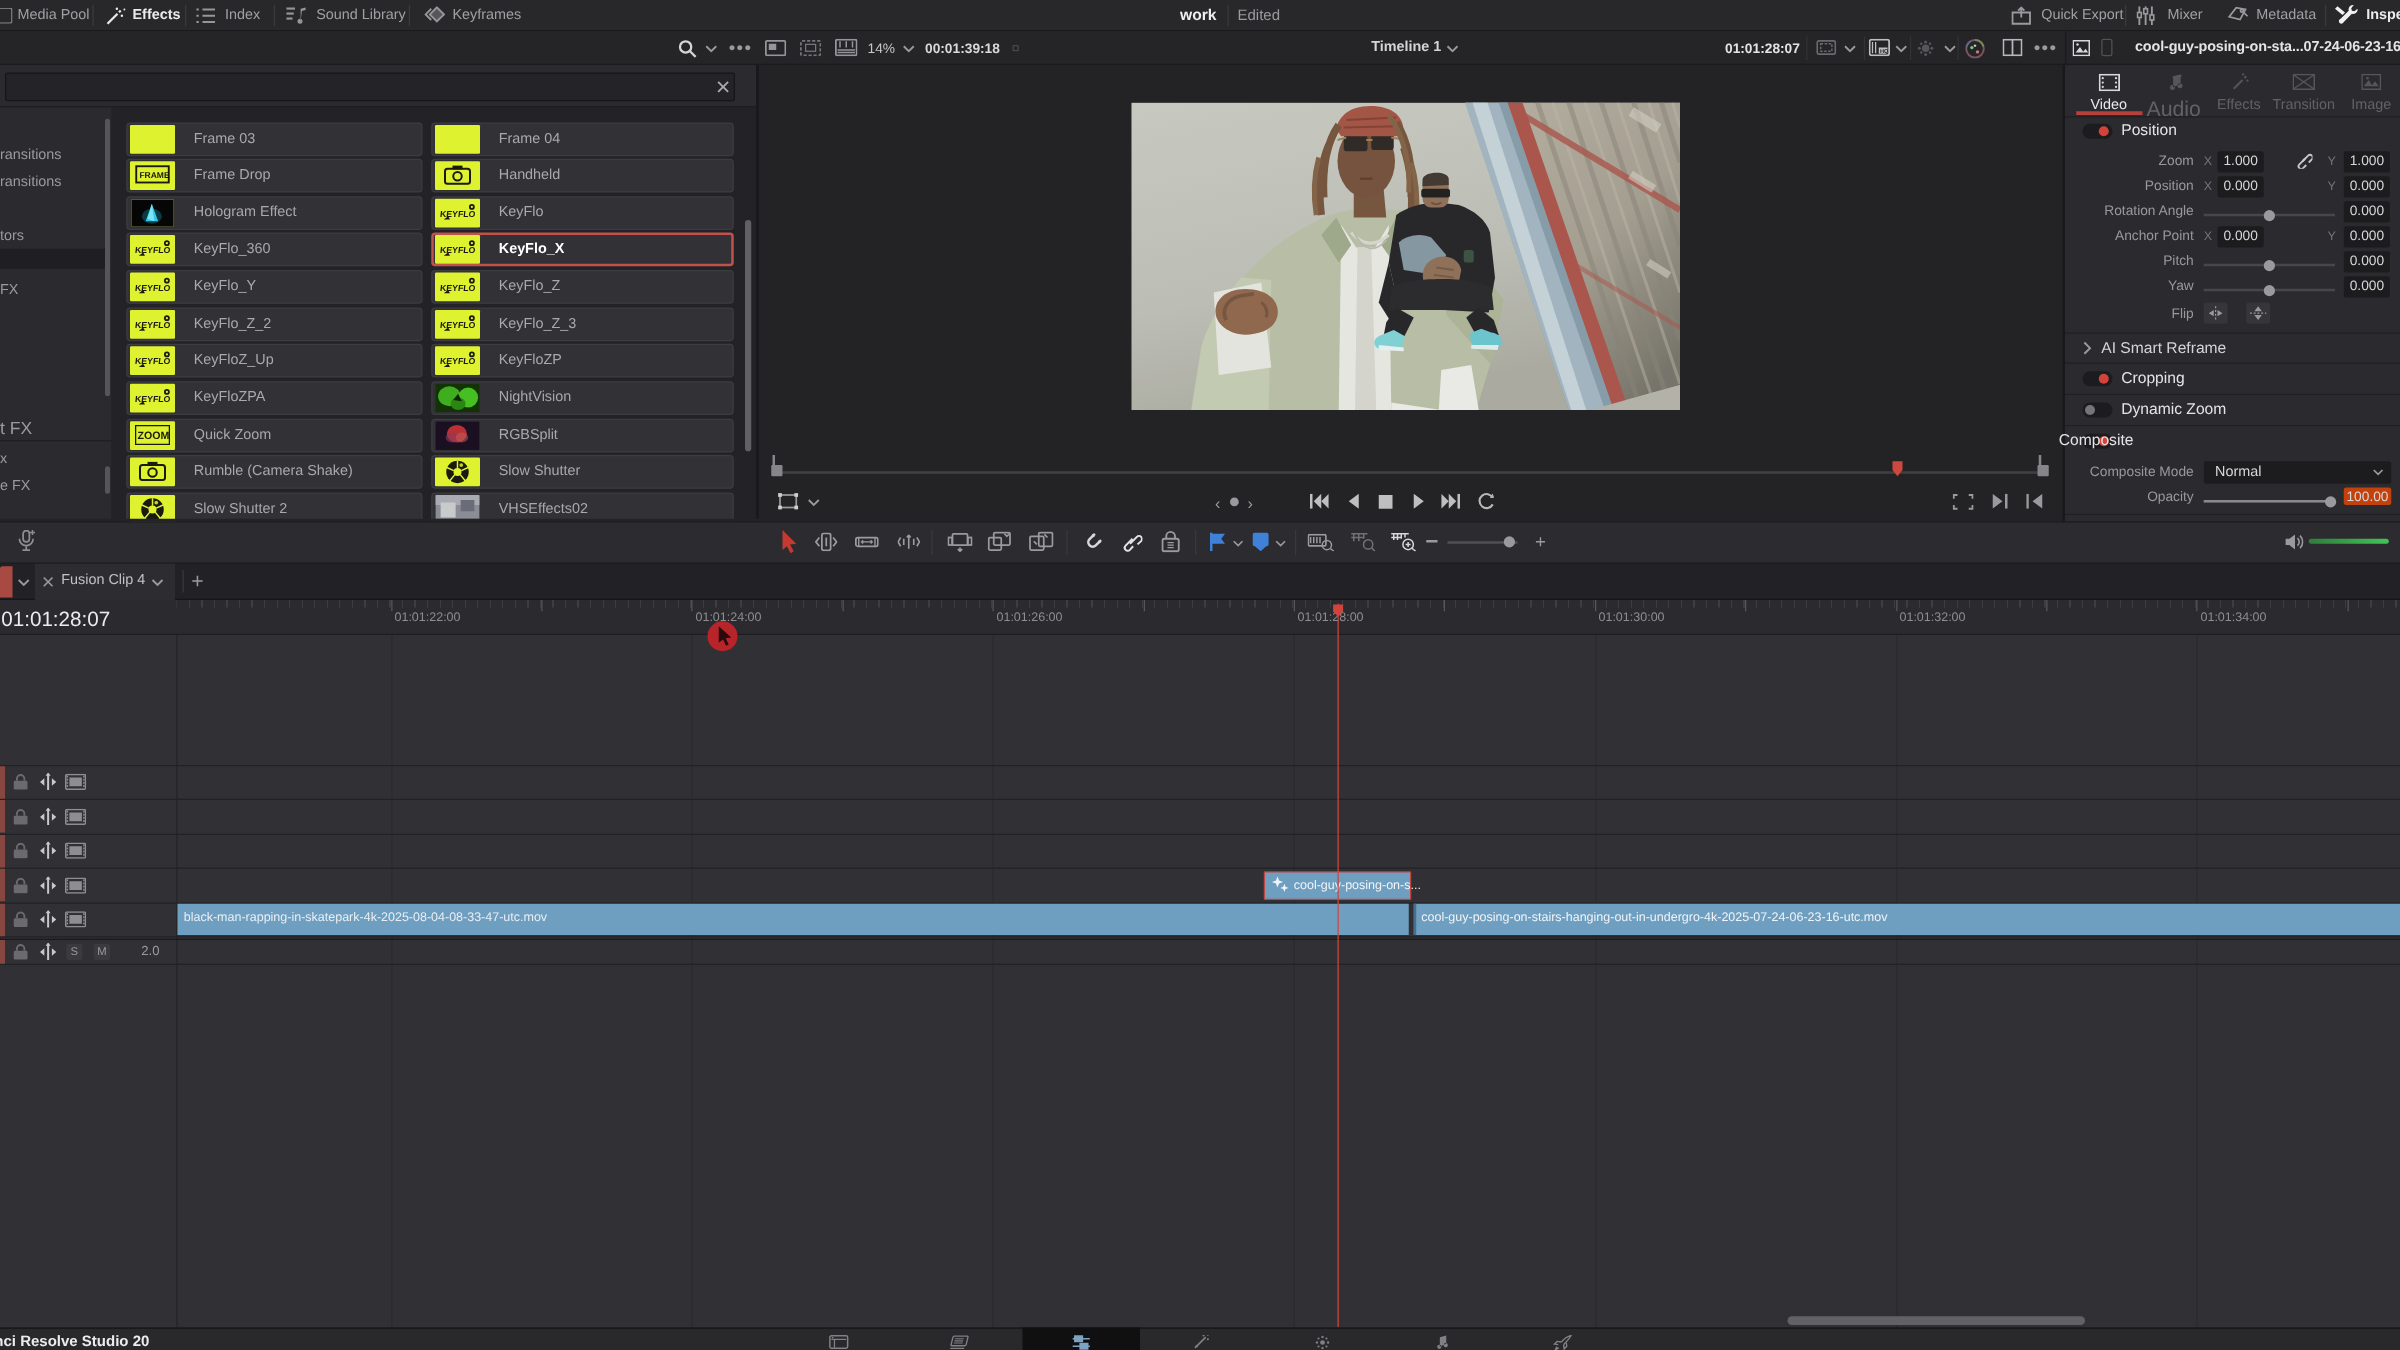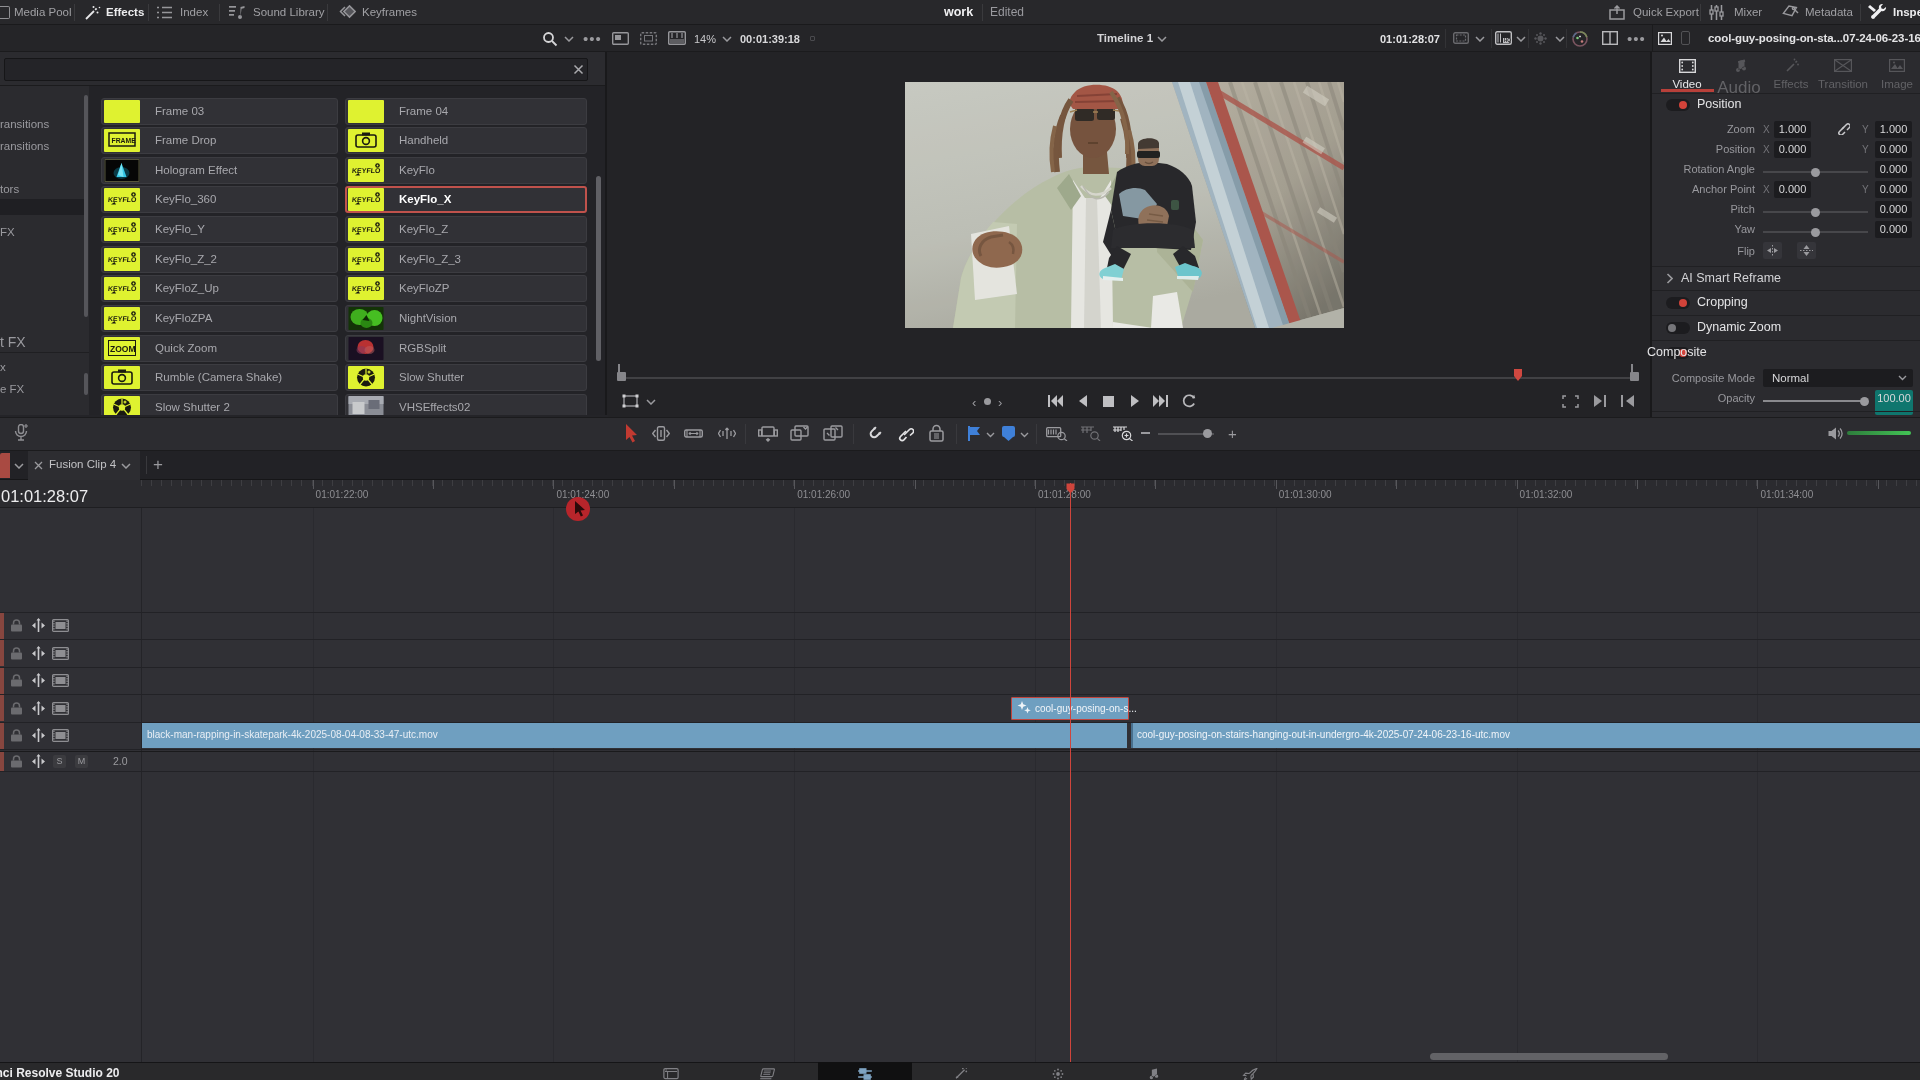--- a/index.html
+++ b/index.html
@@ -699,21 +699,21 @@
 <div class="a" style="left:1647px;top:345px;font-size:12.5px;color:#e4e4e6">Composite</div>
 <div class="a" style="left:1652px;top:372px;width:103px;text-align:right;font-size:11px;color:#98989d">Composite Mode</div>
 <div class="a" style="left:1763px;top:369px;width:150px;height:18px;background:#1c1c1f;border-radius:2px;color:#d8d8da;font-size:11.5px;line-height:18px;padding-left:9px">Normal</div>
 <svg class="a" style="left:1898px;top:375px" width="9" height="6" viewBox="0 0 9 6">
     <path d="M1 1 L4.5 4.5 L8 1" fill="none" stroke="#9a9a9e" stroke-width="1.4"></path>
   </svg>
 <div class="a" style="left:1652px;top:392px;width:103px;text-align:right;font-size:11px;color:#98989d">Opacity</div>
 <div class="a" style="left:1763px;top:400px;width:103px;height:2px;background:#47474b"></div>
 <div class="a" style="left:1763px;top:400px;width:101px;height:2px;background:#8a8a8e"></div>
 <div class="a" style="left:1860px;top:397px;width:9px;height:9px;border-radius:50%;background:#9a9a9e"></div>
-<div class="a" style="left:1875px;top:390px;width:38px;height:25px;background:#0f766e;border-radius:2px;color:#d8d8da;font-size:11px;text-align:center;line-height:17px">100.00</div>
+<div class="a" style="left:1875px;top:390px;width:38px;height:14px;background:#c2410c;border-radius:2px;color:#d8d8da;font-size:11px;text-align:center;line-height:17px">100.00</div>
 <div class="a" style="left:1652px;top:411px;width:268px;height:1px;background:#202023"></div>
 <div class="a" style="left:0;top:415px;width:608px;height:2px;background:#242428"></div>
 <div class="a" style="left:0;top:417px;width:1920px;height:34px;background:#2c2c30;border-top:1px solid #1b1b1d;border-bottom:1px solid #1b1b1d"></div>
 <svg class="a" style="left:14px;top:424px" width="14" height="19" viewBox="0 0 14 19">
     <rect x="4.5" y="0.5" width="5" height="9" rx="2.5" fill="none" stroke="#8e8e92" stroke-width="1.4"></rect>
     <path d="M1.5 7 a5.5 5.5 0 0 0 11 0 M7 12.5 V16 M4 16 h6" fill="none" stroke="#8e8e92" stroke-width="1.4"></path>
     <path d="M10 2 h4 M12 0 v4" stroke="#8e8e92" stroke-width="1.2"></path>
   </svg>
 <svg class="a" style="left:624px;top:424px" width="15" height="19" viewBox="0 0 15 19">
     <path d="M2 0 L13 11 L8 11.5 L11 17 L8.5 18.5 L5.5 13 L2 16 Z" fill="#c23a31"></path>

